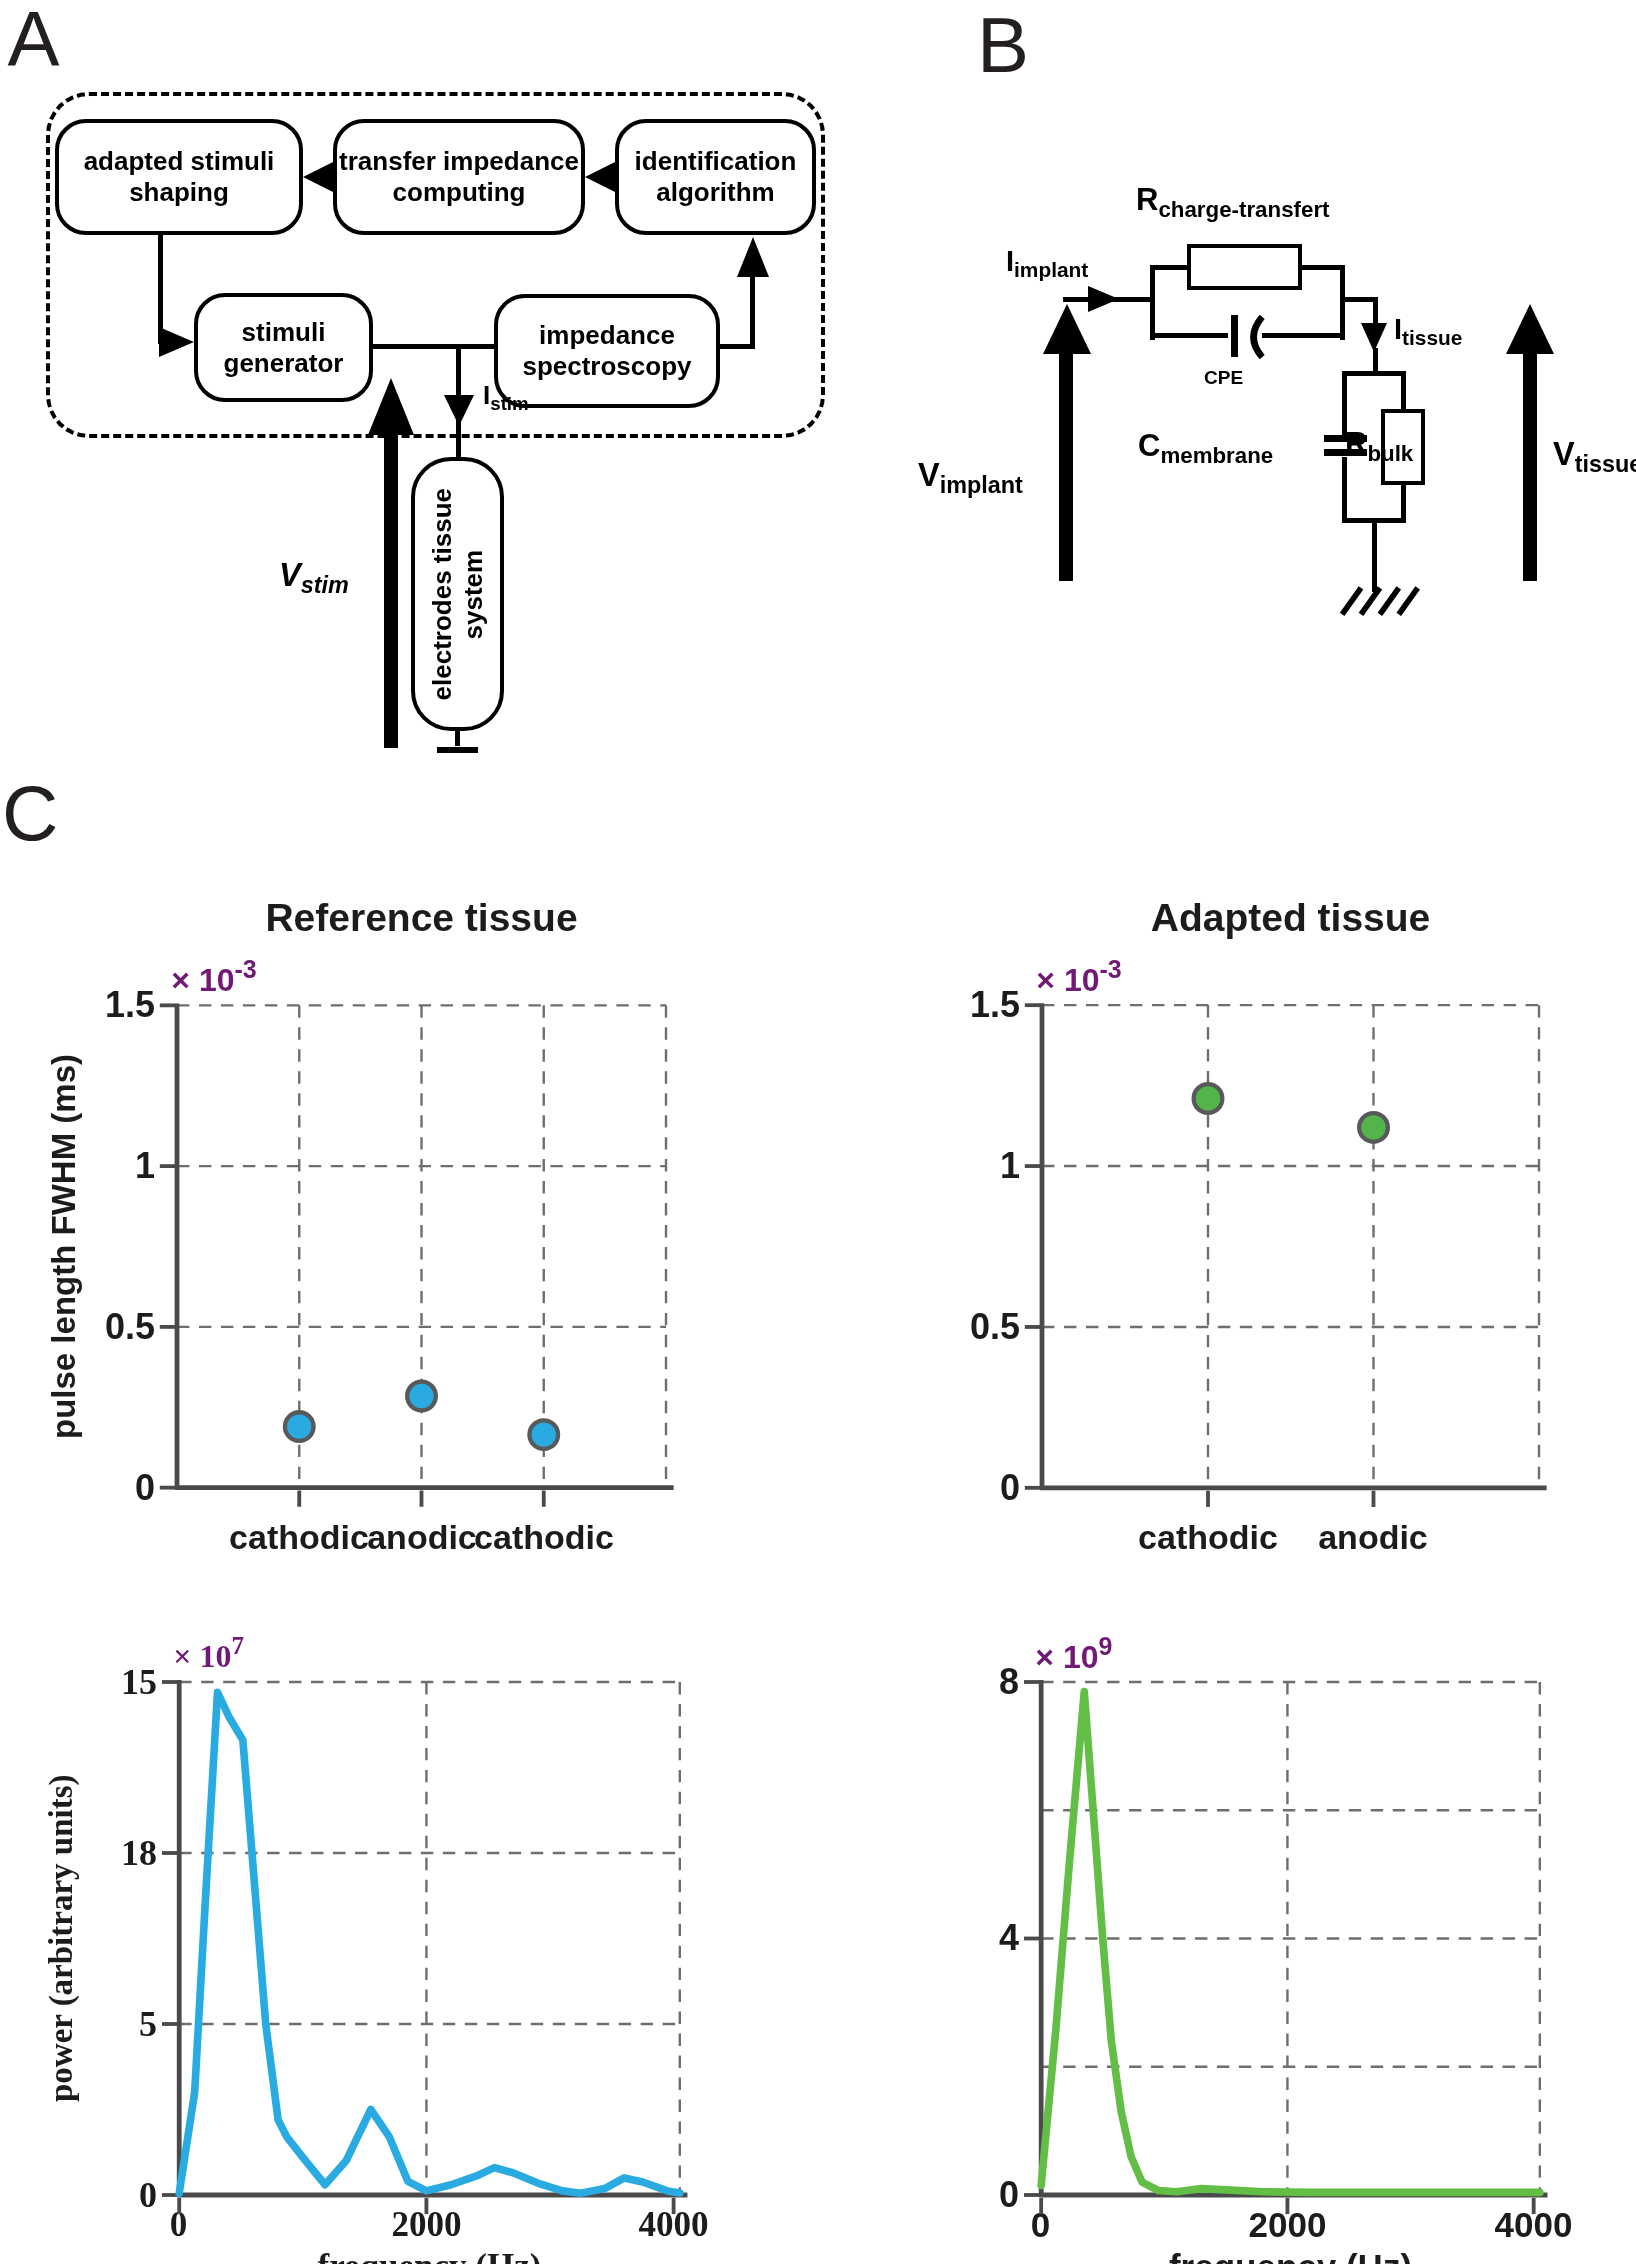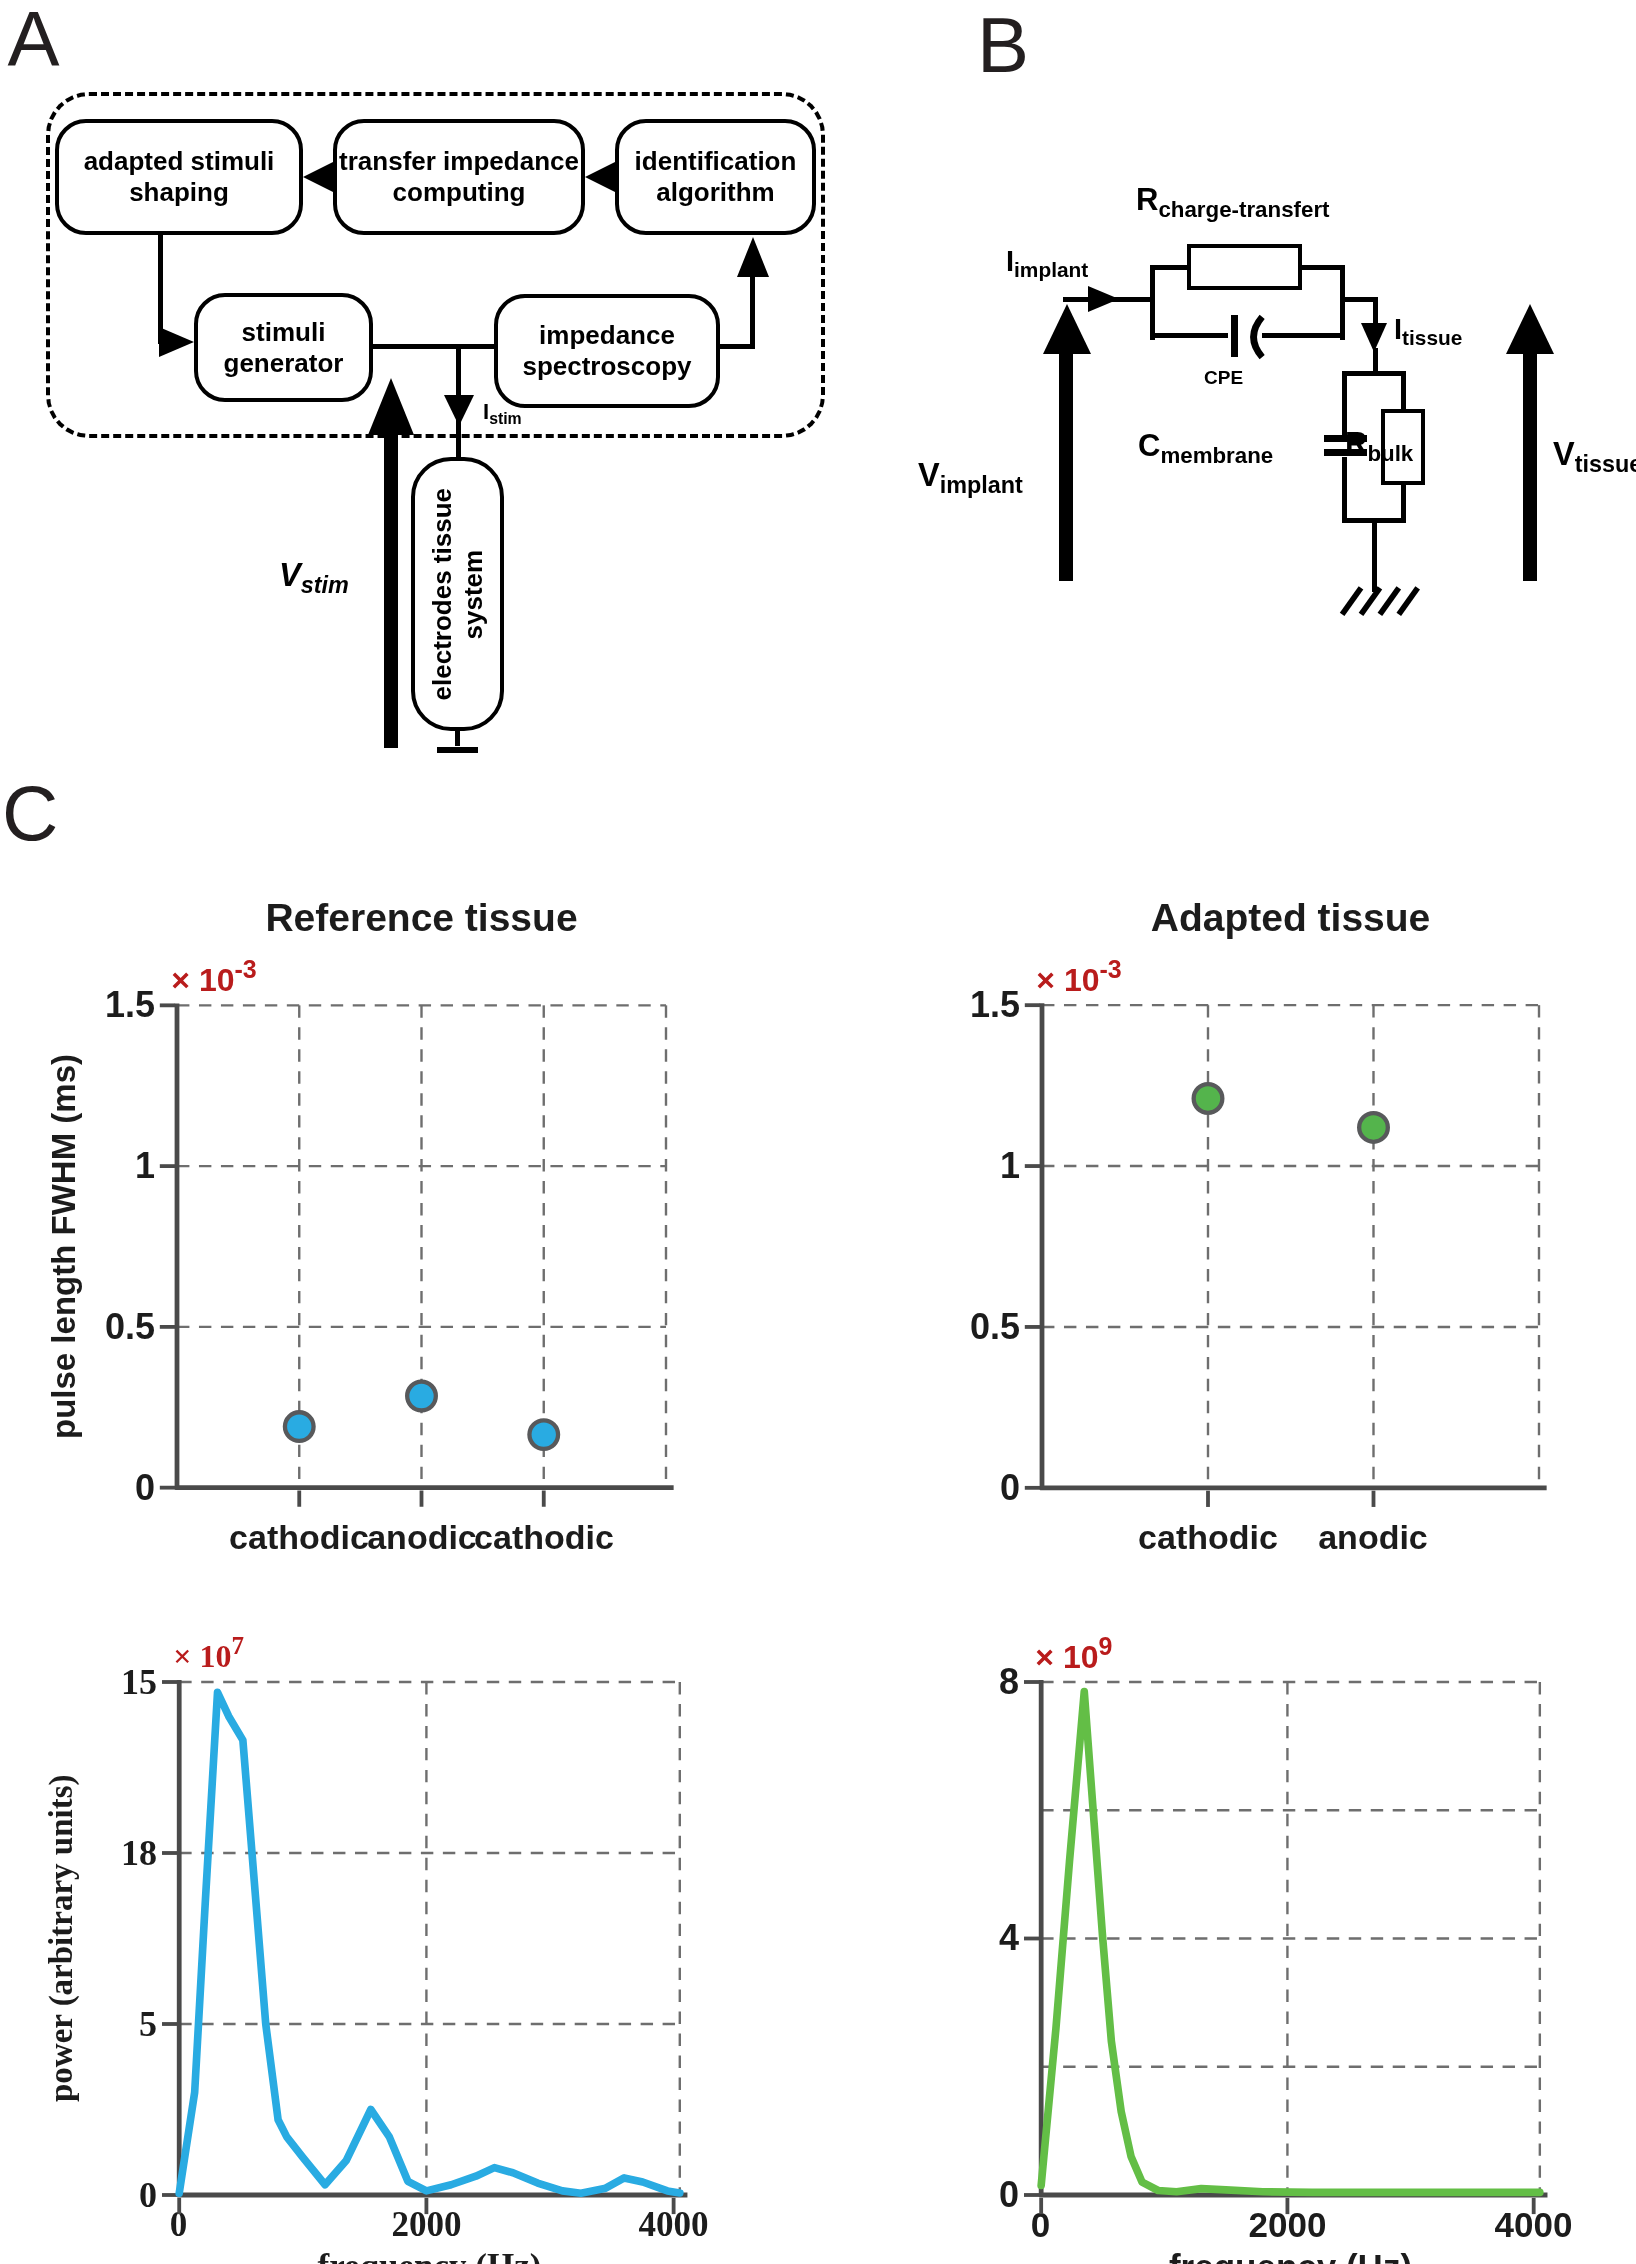--- a/index.html
+++ b/index.html
@@ -19,21 +19,21 @@
   .dashed-box{position:absolute;box-sizing:border-box;border:4.8px dashed #000;border-radius:43px;background:transparent;}
   .sym{position:absolute;font-weight:bold;font-size:31px;color:#000;line-height:1;}
   .sym sub{font-size:0.72em;font-weight:bold;vertical-align:-0.3em;letter-spacing:0;}
   .sym.big{font-size:32.5px;}
   .comp-box{position:absolute;box-sizing:border-box;border:4.8px solid #000;background:#fff;}
   
   .plot-wrap{position:absolute;}
   .plot-svg{position:absolute;left:0;top:0;overflow:visible;}
   .plot-title{position:absolute;left:-57px;right:-57px;top:-109px;text-align:center;
               font-weight:bold;font-size:39px;color:#1c1c1c;}
-  .exp-label{position:absolute;left:-5.7px;top:-50px;font-weight:bold;font-size:32px;color:#b91c1c;white-space:nowrap;}
+  .exp-label{position:absolute;left:-5.7px;top:-50px;font-weight:bold;font-size:32px;color:#701a75;white-space:nowrap;}
   .exp-label sup{font-size:25px;vertical-align:13.4px;}
   .ylab-rot{position:absolute;top:0;height:100%;display:flex;align-items:center;justify-content:center;
             writing-mode:vertical-rl;transform:rotate(180deg);
             font-weight:bold;font-size:33px;color:#1c1c1c;white-space:nowrap;}
   .xlab{position:absolute;left:0;right:0;text-align:center;font-weight:bold;font-size:35px;color:#1c1c1c;}
   .ytick-label{position:absolute;width:91px;text-align:right;font-weight:bold;font-size:36px;color:#1c1c1c;line-height:1;}
   .xtick-label{position:absolute;width:143px;text-align:center;font-weight:bold;font-size:35px;color:#1c1c1c;line-height:1;}
   .cat-label{position:absolute;width:164px;text-align:center;font-weight:bold;font-size:34px;color:#1c1c1c;line-height:1;}
 </style>
 </head>
@@ -59,21 +59,21 @@
   <div class="tri" style="left:303px;top:162px;border-right:30px solid #000;border-top:15.3px solid transparent;border-bottom:15.3px solid transparent;"></div>
   <div class="tri" style="left:585px;top:162px;border-right:30px solid #000;border-top:15.3px solid transparent;border-bottom:15.3px solid transparent;"></div>
 
   <div class="wire" style="left:158px;top:233px;width:4.8px;height:111px;"></div>
   <div class="tri" style="left:159px;top:327px;border-left:35px solid #000;border-top:15.3px solid transparent;border-bottom:15.3px solid transparent;"></div>
 
   <div class="wire" style="left:371px;top:344px;width:123px;height:4.8px;"></div>
 
   <div class="wire" style="left:456px;top:344px;width:4.8px;height:113px;"></div>
   <div class="tri" style="left:444px;top:395px;border-top:31px solid #000;border-left:15.3px solid transparent;border-right:15.3px solid transparent;"></div>
-  <div class="sym" style="left:483px;top:401px;font-size:22px;"><span>I</span><sub>stim</sub></div>
+  <div class="sym" style="left:483px;top:382px;font-size:26px;"><span>I</span><sub>stim</sub></div>
 
   <div class="wire" style="left:720px;top:344px;width:35px;height:4.8px;"></div>
   <div class="wire" style="left:750px;top:275px;width:4.8px;height:74px;"></div>
   <div class="tri" style="left:737px;top:237px;border-bottom:40px solid #000;border-left:16.3px solid transparent;border-right:16.3px solid transparent;"></div>
 
   <div class="wire" style="left:384px;top:430px;width:14.3px;height:318px;"></div>
   <div class="tri" style="left:368px;top:378px;border-bottom:57px solid #000;border-left:23px solid transparent;border-right:23px solid transparent;"></div>
   <div class="sym big" style="left:279px;top:559px;font-style:italic;"><span>V</span><sub>stim</sub></div>
 
   <div class="node vert" style="left:411px;top:457px;width:93px;height:274px;">

